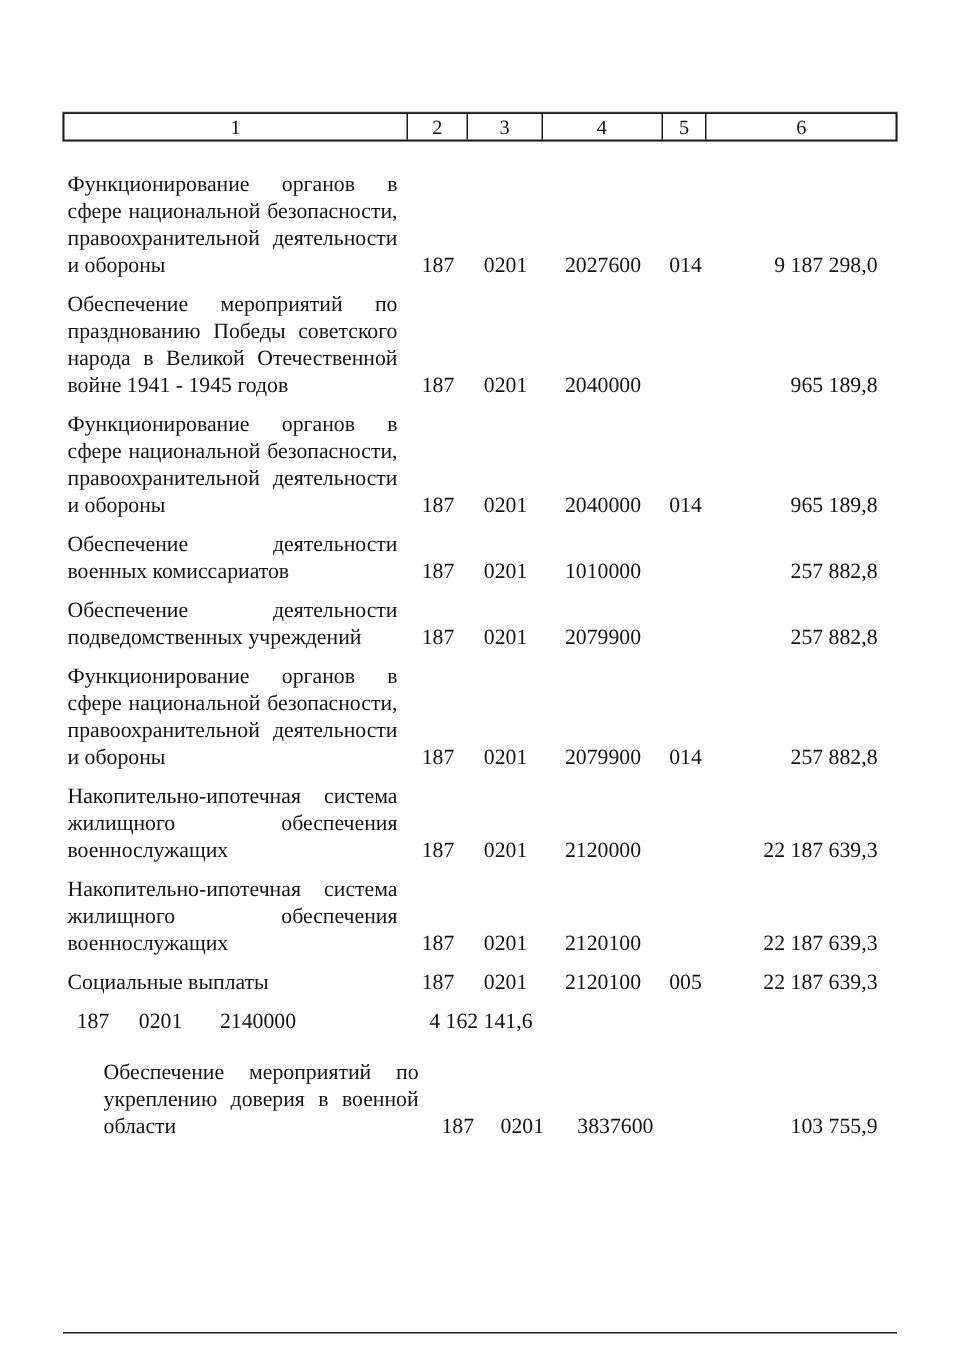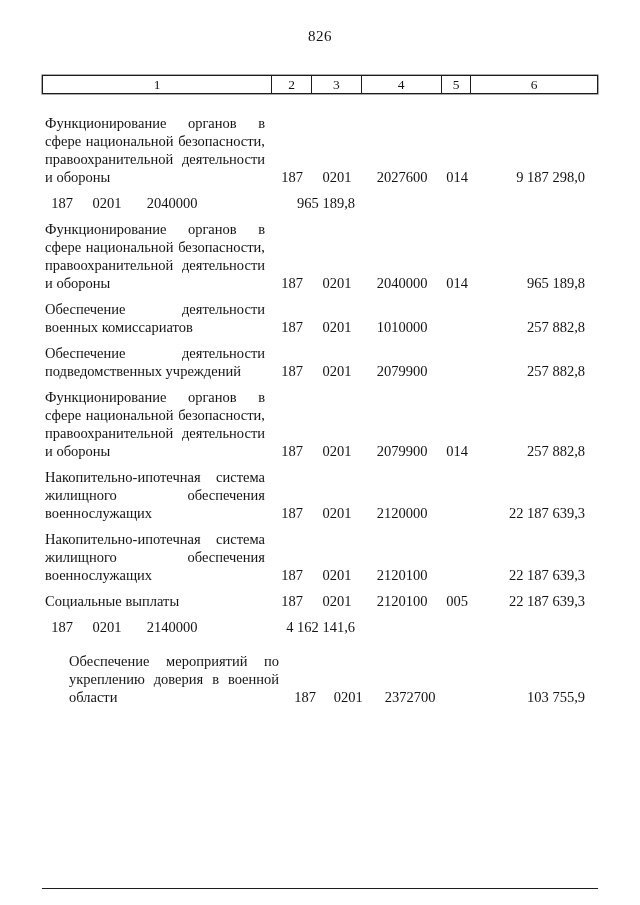--- a/index.html
+++ b/index.html
@@ -76,21 +76,20 @@
     left: 42px; top: 888px;
     width: 556px; height: 0;
     border-top: 1px solid #1c1c1c;
   }
 </style>
 </head>
 <body>
 
 <div class="page">
 
-  <div class="page-number">826</div>
 
   <div class="doc-table">
 
     <div class="thead">
       <div class="hcell w1">1</div>
       <div class="hcell w2">2</div>
       <div class="hcell w3">3</div>
       <div class="hcell w4">4</div>
       <div class="hcell w5">5</div>
       <div class="hcell w6">6</div>
@@ -101,20 +100,21 @@
       <div class="trow">
         <div class="cell c1">Функционирование органов в сфере национальной безопасности, правоохранительной деятельности и обороны</div>
         <div class="cell c2">187</div>
         <div class="cell c3">0201</div>
         <div class="cell c4">2027600</div>
         <div class="cell c5">014</div>
         <div class="cell c6">9 187 298,0</div>
       </div>
 
       <div class="trow">
+        <div class="cell c1">Обеспечение мероприятий по празднованию Победы советского народа в Великой Отечественной войне 1941 - 1945 годов</div>
         <div class="cell c2">187</div>
         <div class="cell c3">0201</div>
         <div class="cell c4">2040000</div>
         <div class="cell c5"></div>
         <div class="cell c6">965 189,8</div>
       </div>
 
       <div class="trow">
         <div class="cell c1">Функционирование органов в сфере национальной безопасности, правоохранительной деятельности и обороны</div>
         <div class="cell c2">187</div>
@@ -183,21 +183,21 @@
         <div class="cell c3">0201</div>
         <div class="cell c4">2140000</div>
         <div class="cell c5"></div>
         <div class="cell c6">4 162 141,6</div>
       </div>
 
       <div class="trow sp-lg">
         <div class="cell c1">Обеспечение мероприятий по укреплению доверия в военной области</div>
         <div class="cell c2">187</div>
         <div class="cell c3">0201</div>
-        <div class="cell c4">2372700</div>
+        <div class="cell c4">3837600</div>
         <div class="cell c5"></div>
         <div class="cell c6">103 755,9</div>
       </div>
 
     </div>
   </div>
 
   <div class="bottom-rule"></div>
 
 </div>

